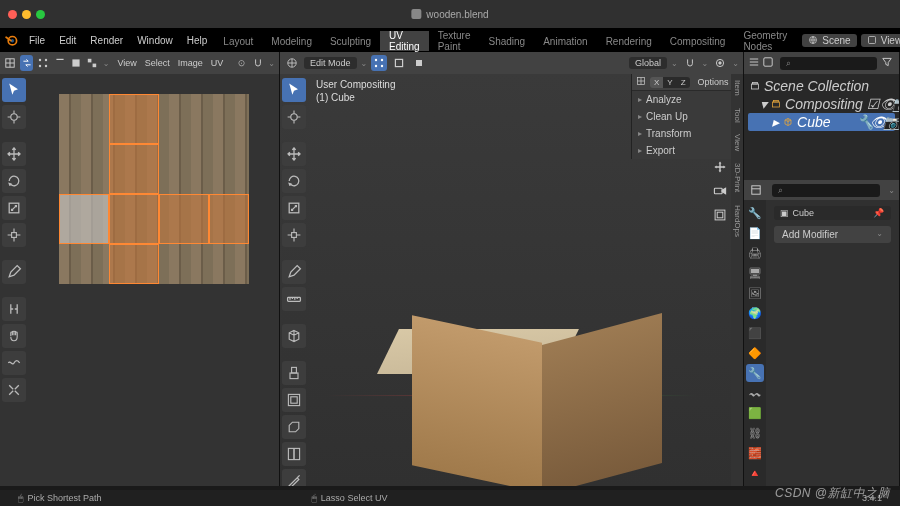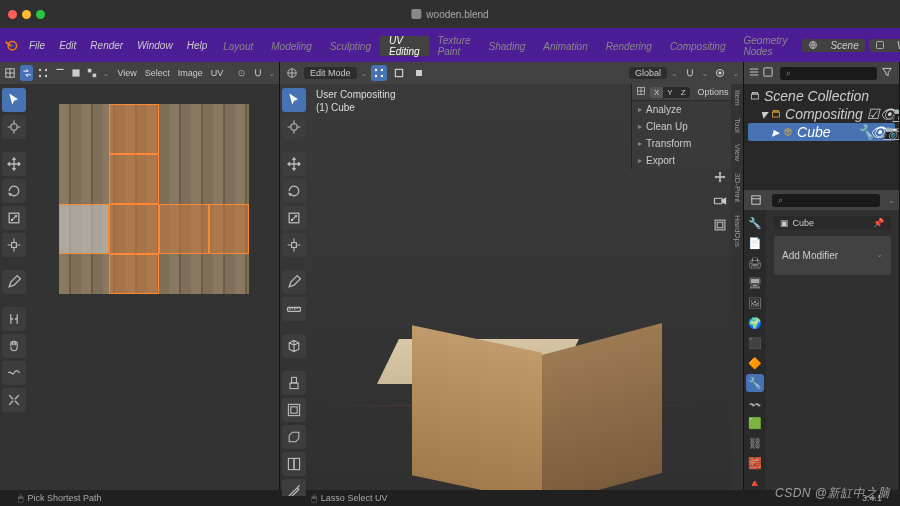--- a/index.html
+++ b/index.html
@@ -3,28 +3,28 @@
 <meta charset="utf-8">
 <style>
 * { margin:0; padding:0; box-sizing:border-box; font-family:-apple-system,BlinkMacSystemFont,sans-serif; }
 body { width:900px; height:506px; background:#1a1a1a; color:#ccc; font-size:10px; overflow:hidden; }
 .topbar { height:28px; background:#303030; display:flex; align-items:center; padding:0 8px; }
 .traffic { display:flex; gap:5px; }
 .dot { width:9px; height:9px; border-radius:50%; }
 .dot.r { background:#ff5f57; } .dot.y { background:#febc2e; } .dot.g { background:#28c840; }
 .title-center { position:absolute; left:50%; transform:translateX(-50%); color:#aaa; display:flex; align-items:center; gap:5px; }
 .title-center::before { content:""; width:10px; height:10px; background:#888; border-radius:2px; }
-.menubar { height:34px; background:#4c1d95; display:flex; align-items:center;font-style:italic; }
+.menubar { height:24px; background:#000000; display:flex; align-items:center; }
 .logo { width:18px; height:14px; display:flex; align-items:center; justify-content:center; margin:0 4px; }
 .logo svg { display:block; }
 .menu { padding:0 7px; color:#ccc; cursor:default; }
 .tab { padding:0 9px; color:#888; height:20px; display:flex; align-items:center; cursor:default; }
 .tab.active { color:#fff; background:#424242; }
 .tabbar-right { margin-left:auto; display:flex; align-items:center; gap:4px; padding:0 6px; }
-.scene-box { background:#424242; padding:1px 6px; border-radius:3px; display:flex; gap:12px; }
+.scene-box { background:#424242; padding:1px 6px; border-radius:3px; display:flex; gap:4px; }
 .workspace { display:flex; height:calc(506px - 56px - 16px); }
 .panel { display:flex; flex-direction:column; border-right:1px solid #111; position:relative; }
 .hdr { height:22px; background:#424242; display:flex; align-items:center; padding:0 4px; gap:4px; font-size:9px; }
 .hdr .sel { background:#2d2d2d; padding:1px 6px; border-radius:3px; color:#ccc; }
 .hdr .txt { color:#ccc; padding:0 4px; cursor:default; }
 .hdr .ico { width:16px; height:16px; display:flex; align-items:center; justify-content:center; color:#aaa; cursor:default; border-radius:3px; }
 .hdr .ico.active{ background:#4772b3; color:#fff; }
 .hdr .sp { flex:1; }
 .content { flex:1; background:#333; position:relative; overflow:hidden; }
 .toolcol { position:absolute; left:2px; top:4px; width:26px; display:flex; flex-direction:column; gap:3px; z-index:2;}
@@ -60,21 +60,21 @@
 .out-item { display:flex; align-items:center; gap:4px; padding:1px 2px; }
 .out-item.sel { background:#4772b3; border-radius:2px; color:#fff;}
 .out-icons { margin-left:auto; display:flex; gap:3px; }
 .out-icons span { width:10px; text-align:center; cursor:default;}
 .props { background:#303030; display:flex; flex:1; }
 .prop-tabs { width:22px; background:#2a2a2a; display:flex; flex-direction:column; gap:2px; padding:4px 2px;}
 .pt { width:18px;height:18px; display:flex;align-items:center;justify-content:center; color:#aaa; border-radius:3px; cursor:default; font-size:11px;}
 .pt.active{background:#4772b3;color:#fff;}
 .prop-body { flex:1; padding:6px 8px; }
 .prop-crumb { background:#2a2a2a; padding:2px 6px; border-radius:3px; font-size:9px; margin-bottom:6px; display:flex; align-items:center; gap:4px;}
-.prop-btn { background:#424242; padding:14px 8px; border-radius:3px; font-size:10px; cursor:default; display:flex; justify-content:space-between; }
+.prop-btn { background:#424242; padding:3px 8px; border-radius:3px; font-size:10px; cursor:default; display:flex; justify-content:space-between; }
 .statusbar { height:16px; background:#202020; display:flex; align-items:center; padding:0 8px; font-size:9px; color:#aaa; position:absolute; bottom:0; left:0; right:0;}
 .statusbar .seg { padding:0 10px; display:flex; align-items:center; gap:4px;}
 .watermark { position:absolute; right:0; bottom:0; color:rgba(255,255,255,.55); font-size:12px; font-weight:400; padding:4px 10px; font-style:italic; letter-spacing:0.5px;}
 .chevron{font-size:8px;color:#888;}
 .xyz-badge{display:flex;gap:0;font-size:8px;}
 .xyz-badge span{padding:1px 4px;background:#2a2a2a;}
 .xyz-badge span:first-child{background:#555;border-radius:3px 0 0 3px;}
 .xyz-badge span:last-child{border-radius:0 3px 3px 0;}
 </style>
 </head>

